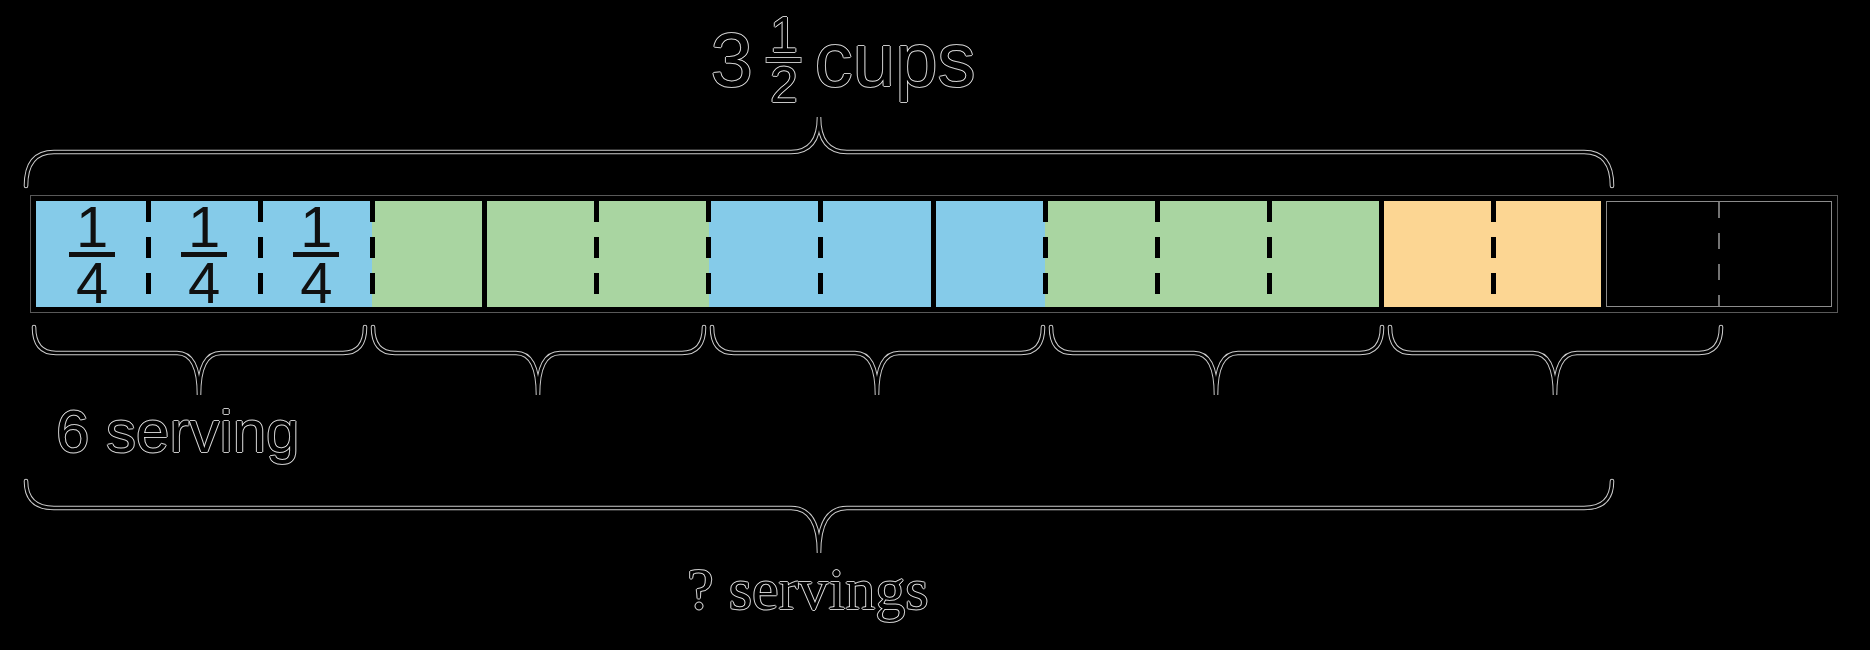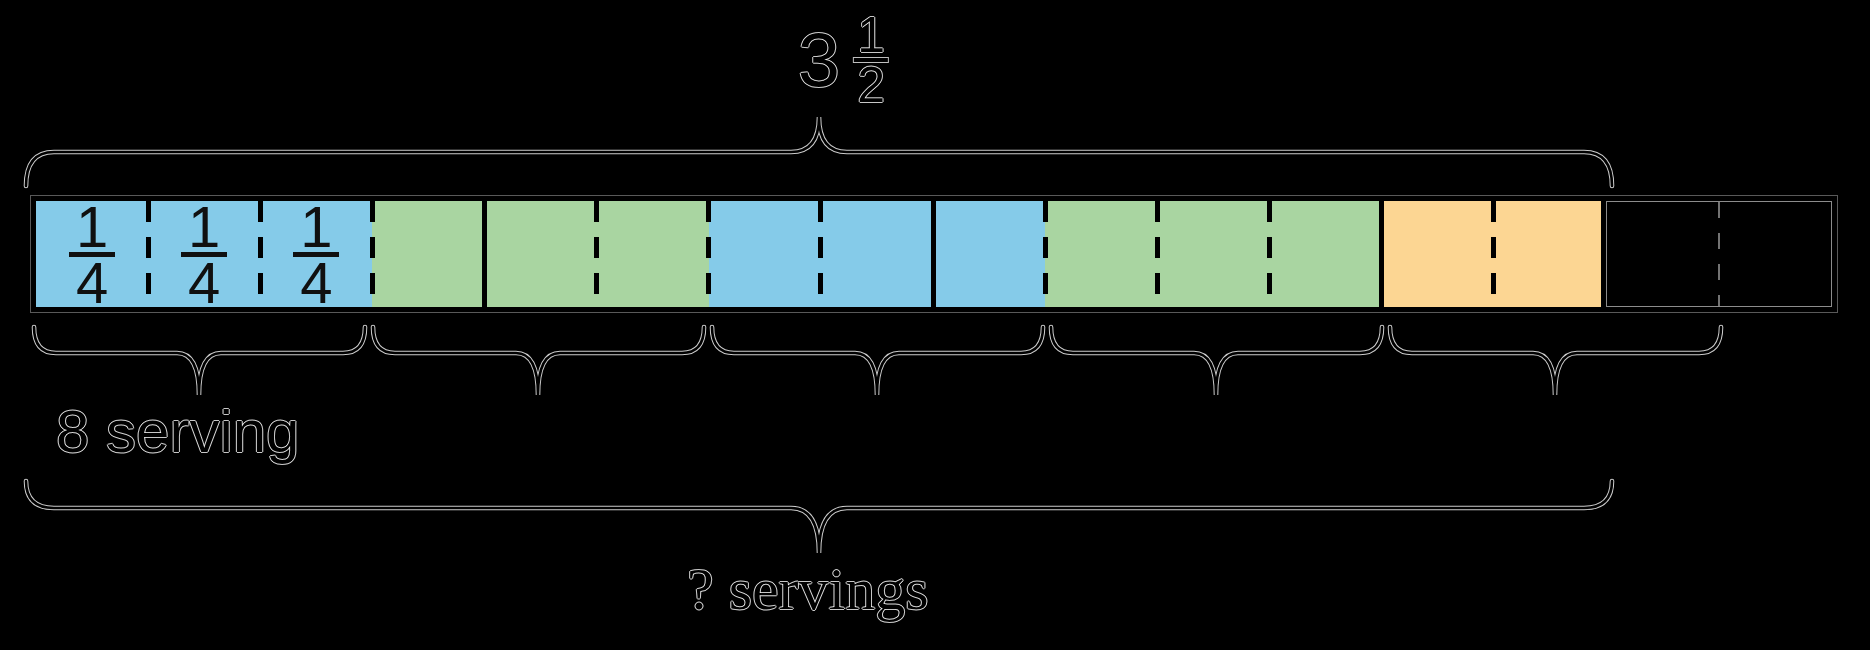--- a/index.html
+++ b/index.html
@@ -54,20 +54,21 @@
 </head>
 <body>
 
 <div class="title ghost">
   <span class="big">3</span>
   <span class="vfrac">
     <span class="fnum">1</span>
     <span class="frule"></span>
     <span class="fden">2</span>
   </span>
+  <span class="big">cups</span>
 </div>
 
 <div class="bar">
     <div class="cell" style="background: rgb(133, 203, 233);">
       <div class="cellfrac">
         <span class="qnum">1</span>
         <span class="qrule"></span>
         <span class="qden">4</span>
       </div>
       <div class="divider dashed"></div>
@@ -151,14 +152,14 @@
   <g>
     <path class="ghost-stroke" d="M 1390 327 Q 1390 353 1412 353 L 1533 353 Q 1555 353 1555 395 Q 1555 353 1577 353 L 1699 353 Q 1721 353 1721 327"></path>
     <path class="ink-stroke" d="M 1390 327 Q 1390 353 1412 353 L 1533 353 Q 1555 353 1555 395 Q 1555 353 1577 353 L 1699 353 Q 1721 353 1721 327"></path>
   </g>
   <g>
     <path class="ghost-stroke" d="M 26 481 Q 26 508 54 508 L 791 508 Q 819 508 819 553 Q 819 508 847 508 L 1584 508 Q 1612 508 1612 481"></path>
     <path class="ink-stroke" d="M 26 481 Q 26 508 54 508 L 791 508 Q 819 508 819 553 Q 819 508 847 508 L 1584 508 Q 1612 508 1612 481"></path>
   </g>
 </svg>
 
-<div class="label-serving ghost">8 serving</div>
+<div class="label-serving ghost">6 serving</div>
 <div class="label-question ghost">? servings</div>
 
 </body></html>

